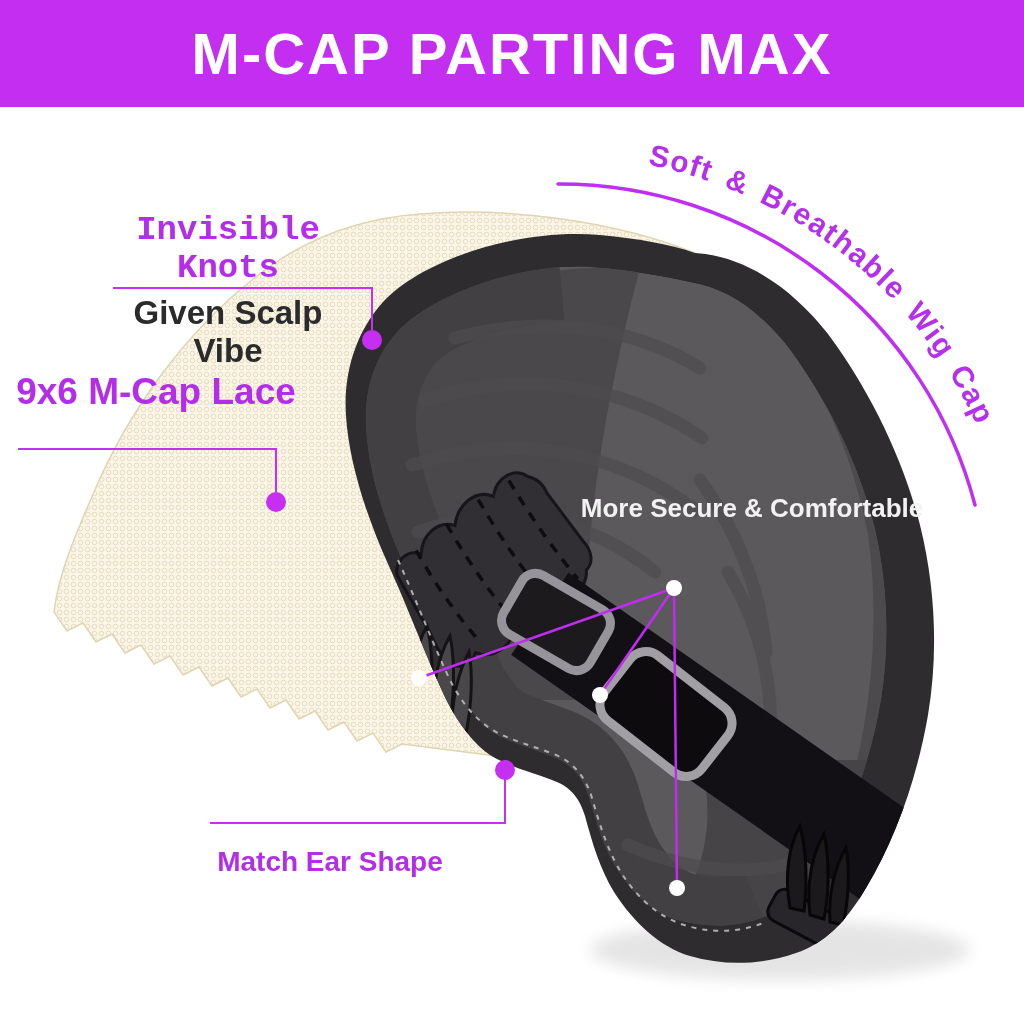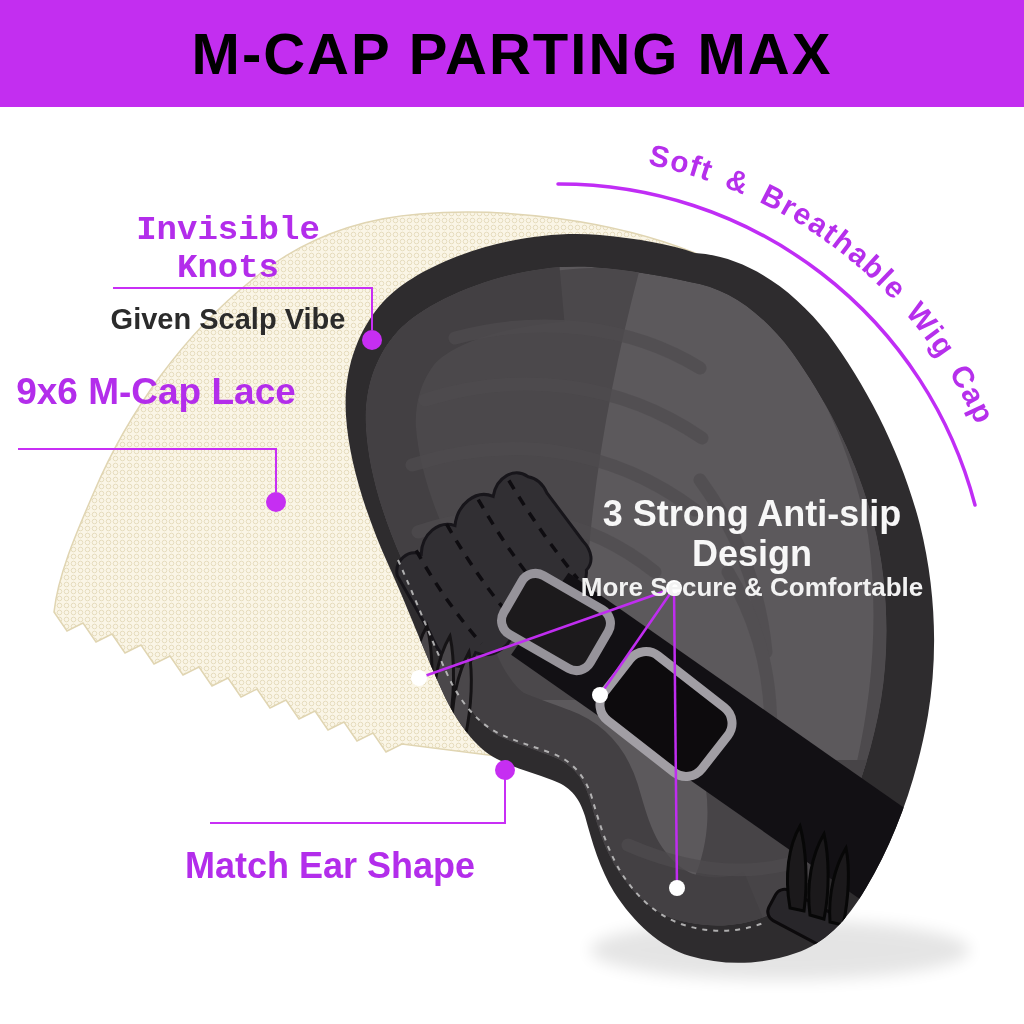--- a/index.html
+++ b/index.html
@@ -6,39 +6,39 @@
   #stage{
     position:relative;width:1024px;height:1024px;overflow:hidden;
     background:#ffffff;
     font-family:"Liberation Sans","DejaVu Sans",sans-serif;
   }
   #banner{
     position:absolute;left:0;top:0;width:1024px;height:107px;
     background:#c32ef0;display:flex;align-items:center;justify-content:center;
   }
   #banner .banner-text{
-    color:#000000;font-size:58px;font-weight:800;letter-spacing:2px;white-space:nowrap;
+    color:#ffffff;font-size:58px;font-weight:800;letter-spacing:2px;white-space:nowrap;
   }
   #art{position:absolute;left:0;top:0;width:1024px;height:1024px;z-index:1;}
   .label-block{position:absolute;z-index:2;text-align:center;}
   .purple-title{color:#b32deb;font-weight:700;line-height:1.12;}
   .dark-sub{color:#2b2b2b;font-weight:700;line-height:1.15;}
   .white-title{color:#f7f7f7;font-weight:700;line-height:1.1;}
   .white-sub{color:#f2f2f2;font-weight:700;line-height:1.15;}
   #callout-invisible{left:97px;top:211px;width:262px;}
   #callout-invisible .t{font-size:34px;font-family:Liberation Mono, monospace;}
-  #callout-invisible .s{font-size:29px;margin-top:16px;}
+  #callout-invisible .s{font-size:33px;margin-top:7px;}
   #callout-lace{left:4px;top:371px;width:304px;}
   #callout-lace .t{font-size:37px;text-align:center;}
   #callout-lace .s{font-size:26px;margin-top:6px;}
   #callout-antislip{left:556px;top:494px;width:392px;}
   #callout-antislip .t{font-size:36px;}
   #callout-antislip .s{font-size:26px;}
   #callout-ear{left:180px;top:846px;width:300px;}
-  #callout-ear .t{font-size:36px;}
+  #callout-ear .t{font-size:28px;}
   .arc-label{font-size:30px;font-weight:700;fill:#b62fec;letter-spacing:1.5px;word-spacing:5px;}
 </style>
 </head>
 <body>
 
 <div id="stage">
 
   <div id="banner">
     <div class="banner-text">M-CAP PARTING MAX</div>
   </div>
@@ -178,21 +178,20 @@
   <div class="label-block" id="callout-invisible">
     <div class="purple-title t">Invisible Knots</div>
     <div class="dark-sub s">Given Scalp Vibe</div>
   </div>
 
   <div class="label-block" id="callout-lace">
     <div class="purple-title t">9x6 M-Cap Lace</div>
   </div>
 
   <div class="label-block" id="callout-antislip">
-    <div class="white-title t">3 Strong Anti-slip Design</div>
     <div class="white-sub s">More Secure &amp; Comfortable</div>
   </div>
 
   <div class="label-block" id="callout-ear">
     <div class="purple-title t">Match Ear Shape</div>
   </div>
 
 </div>
 
 </body></html>

